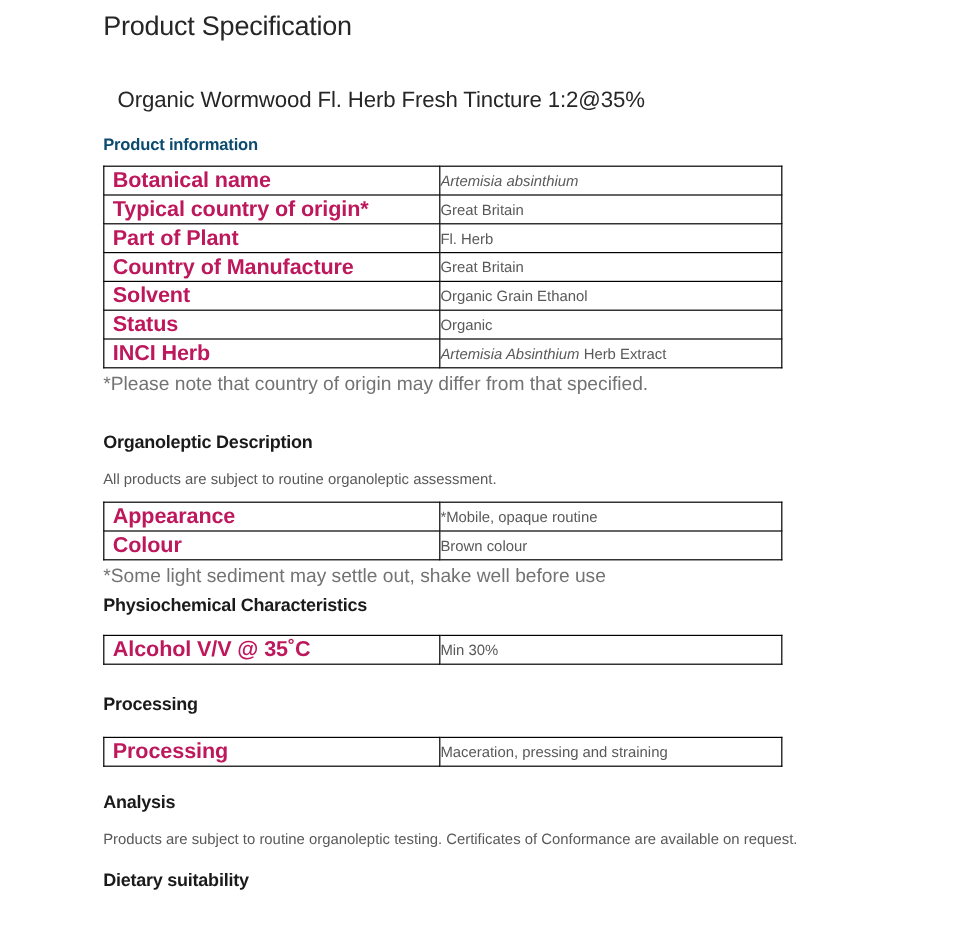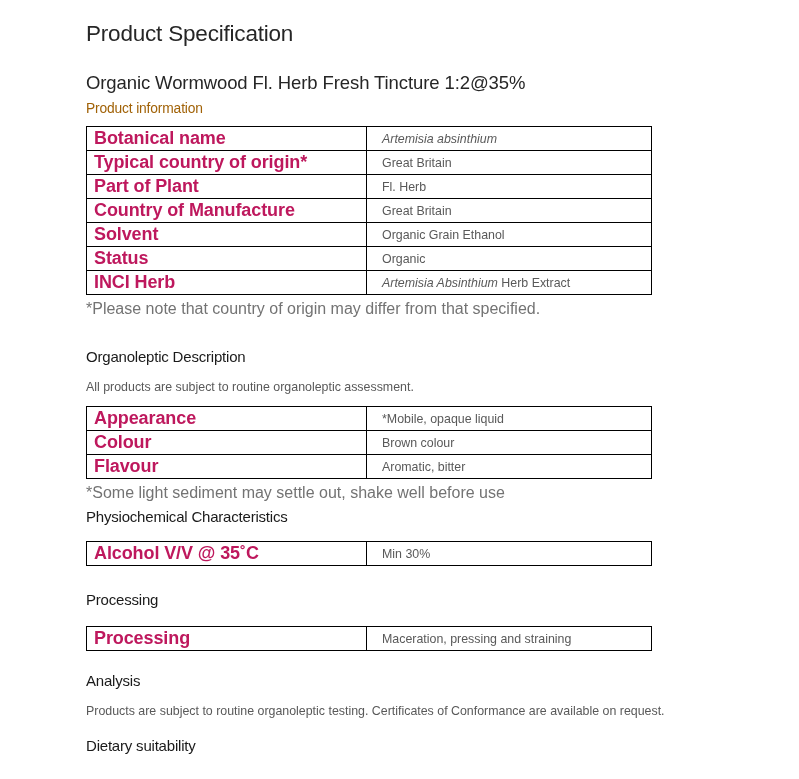--- a/index.html
+++ b/index.html
@@ -18,55 +18,55 @@
   .page {
     position: relative;
     width: 799px;
     height: 779px;
     padding: 0;
     box-sizing: border-box;
   }
   .content {
     position: absolute;
     left: 86px;
-    top: 12px;
+    top: 0;
     width: 660px;
   }
 
   
   .doc-title {
     font-size: 22.5px;
     font-weight: 400;
     color: #262626;
     letter-spacing: -0.2px;
     margin: 0;
     padding-top: 8px;
     line-height: 28px;
   }
   .product-title {
     font-size: 18.5px;
     font-weight: 400;
     color: #262626;
     letter-spacing: -0.1px;
-    margin: 0;
+    margin: 12px;
     padding-top: 23px;
     line-height: 24px;
   }
   .sub-heading {
     font-size: 13.8px;
-    font-weight: normal;
-    color: #a16207;
+    font-weight: bold;
+    color: #0c4a6e;
     margin: 0;
     padding-top: 5px;
     line-height: 18px;
     letter-spacing: -0.15px;
   }
   .section-heading {
     font-size: 15px;
-    font-weight: normal;
+    font-weight: bold;
     color: #1a1a1a;
     margin: 0;
     line-height: 20px;
     letter-spacing: -0.2px;
   }
   .body-text {
     font-size: 12.4px;
     font-weight: 400;
     color: #595959;
     margin: 0;
@@ -102,21 +102,21 @@
     font-weight: bold;
     color: #be185d;
     letter-spacing: -0.1px;
   }
   table.spec-table td.value-cell {
     border-left: 0.9px solid #4a4a4a;
     border-right-width: 1.6px;
     font-size: 12.4px;
     font-weight: 400;
     color: #595959;
-    padding-left: 15px;
+    padding-left: 0;
   }
   .it { font-style: italic; }
 
   
   .gap-6  { height: 6px; }
   .gap-8  { height: 8px; }
   .gap-10 { height: 10px; }
   .gap-12 { height: 12px; }
   .gap-14 { height: 14px; }
   .gap-16 { height: 16px; }
@@ -182,30 +182,26 @@
     <div class="gap-12"></div>
 
     <p class="body-text">All products are subject to routine organoleptic assessment.</p>
 
     <div class="gap-10"></div>
 
     <table class="spec-table">
       <tbody>
         <tr>
           <td class="label-cell">Appearance</td>
-          <td class="value-cell">*Mobile, opaque liquid</td>
+          <td class="value-cell">*Mobile, opaque routine</td>
         </tr>
         <tr>
           <td class="label-cell">Colour</td>
           <td class="value-cell">Brown colour</td>
         </tr>
-        <tr>
-          <td class="label-cell">Flavour</td>
-          <td class="value-cell">Aromatic, bitter</td>
-        </tr>
       </tbody>
     </table>
 
     <div class="gap-6"></div>
 
     <p class="footnote">*Some light sediment may settle out, shake well before use</p>
 
     <div class="gap-6"></div>
 
     <h3 class="section-heading">Physiochemical Characteristics</h3>

